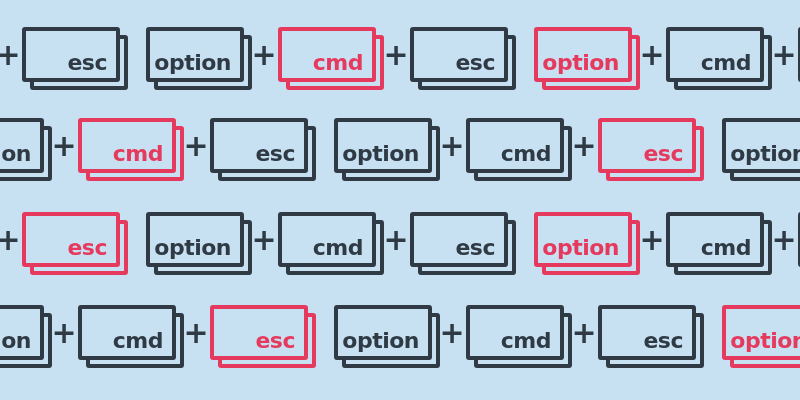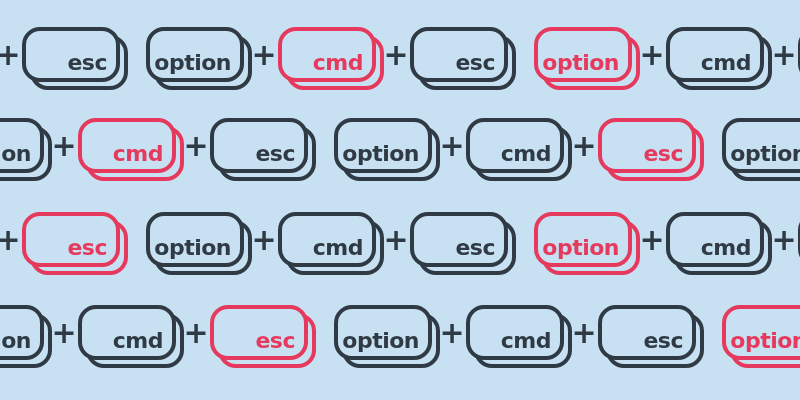--- a/index.html
+++ b/index.html
@@ -35,21 +35,21 @@
     height: 63px;
     flex: 0 0 auto;
   }
   .key .back,
   .key .face {
     position: absolute;
     width: 98px;
     height: 55px;
     box-sizing: border-box;
     border: 4px solid var(--kc);
-    border-radius: 18px;
+    border-radius: 3px;
   }
   .key .back {
     left: 8px;
     top: 8px;
   }
   .key .face {
     left: 0;
     top: 0;
     background: var(--bg);
     display: flex;

